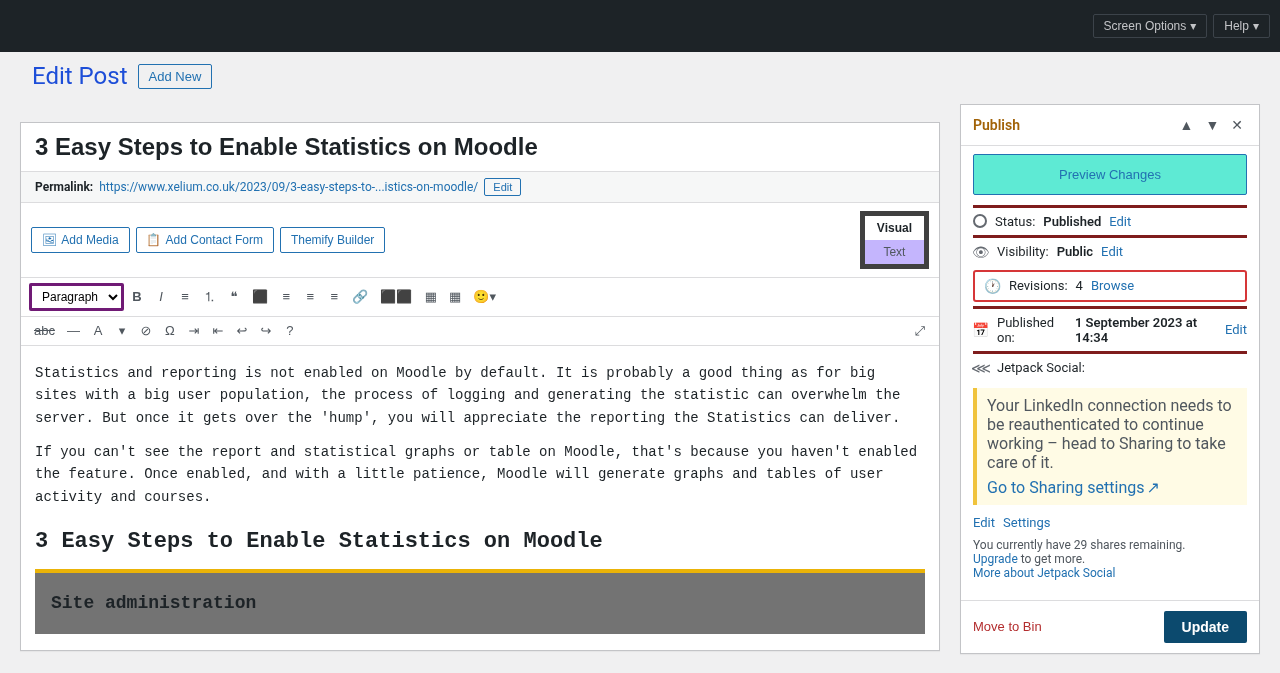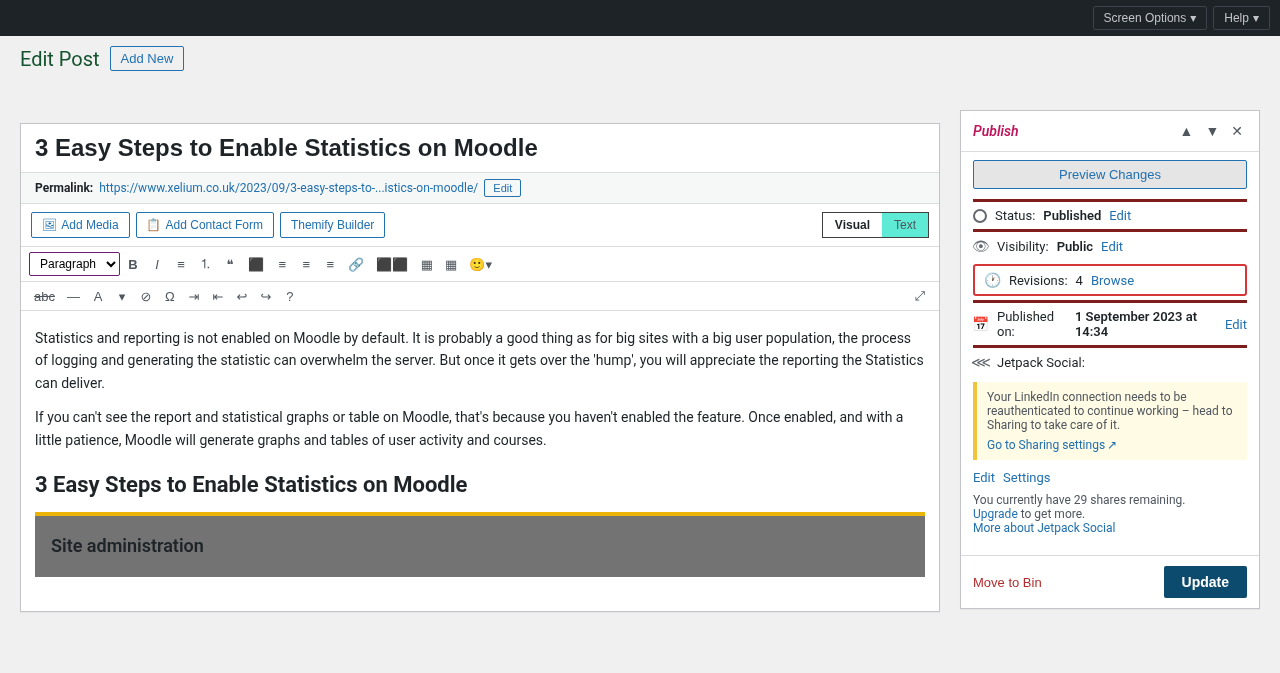--- a/index.html
+++ b/index.html
@@ -1,85 +1,85 @@
 <!DOCTYPE html>
 <html><head>
   <meta charset="utf-8">
   <style>
     * { box-sizing: border-box; margin: 0; padding: 0; }
     body { font-family: -apple-system, BlinkMacSystemFont, "Segoe UI", Roboto, sans-serif; font-size: 13px; background: #f0f0f1; color: #1d2327; }
 
     
-    .top-bar { display: flex; align-items: center; justify-content: flex-end; background: #1d2327; height: 36px; padding: 0 10px; gap: 6px; }
+    .top-bar { display: flex; align-items: center; justify-content: flex-end; background: #1d2327; height: 52px; padding: 0 10px; gap: 6px; }
     .top-bar-btn { background: none; border: 1px solid #3c434a; color: #c3c4c7; padding: 4px 10px; font-size: 12px; cursor: pointer; display: flex; align-items: center; gap: 4px; border-radius: 2px; }
 
     
     .page-header { display: flex; align-items: center; gap: 10px; padding: 10px 20px 0 20px; background: #f0f0f1; }
-    .page-title { font-size: 20px; font-weight: 400; color: #14532d; }
+    .page-title { font-size: 24px; font-weight: 400; color: #1d4ed8; margin-left: 12px; }
     .add-new-btn { border: 1px solid #2271b1; color: #2271b1; background: #f0f0f1; padding: 4px 10px; font-size: 13px; cursor: pointer; border-radius: 2px; }
 
     
     .main-layout { display: flex; gap: 4px; padding: 10px 20px; min-height: calc(100vh - 80px); align-items: center; }
 
     
     .editor-area { flex: 1; background: #fff; border: 1px solid #c3c4c7; box-shadow: 0 1px 1px rgba(0,0,0,.04); }
 
     .post-title-input { width: 100%; border: none; border-bottom: 1px solid #dcdcde; padding: 10px 14px; font-size: 24px; font-weight: 600; color: #1d2327; outline: none; }
 
     .permalink-bar { padding: 6px 14px; background: #f6f7f7; border-bottom: 1px solid #dcdcde; font-size: 12px; color: #1d2327; display: flex; align-items: center; gap: 6px; flex-wrap: wrap; }
     .permalink-bar a { color: #2271b1; text-decoration: none; }
     .permalink-edit-btn { border: 1px solid #2271b1; color: #2271b1; background: #f6f7f7; padding: 2px 8px; font-size: 11px; cursor: pointer; border-radius: 2px; }
 
     .toolbar-row { display: flex; align-items: center; gap: 6px; padding: 8px 10px; border-bottom: 1px solid #dcdcde; flex-wrap: wrap; }
     .toolbar-btn { border: 1px solid #2271b1; color: #2271b1; background: #fff; padding: 5px 10px; font-size: 12px; cursor: pointer; border-radius: 2px; display: flex; align-items: center; gap: 4px; white-space: nowrap; }
-    .view-tabs { margin-left: auto; display: flex; border: 1px solid #404040; }
-    .view-tab { padding: 5px 12px; font-size: 12px; cursor: pointer; border: none; background: #5eead4; color: #50575e; }
+    .view-tabs { margin-left: auto; display: flex; border: 5px solid #404040; flex-direction: column; }
+    .view-tab { padding: 5px 12px; font-size: 12px; cursor: pointer; border: none; background: #c4b5fd; color: #50575e; }
     .view-tab.active { background: #fff; color: #1d2327; font-weight: 600; box-shadow: inset 0 -1px 0 #fff; }
 
     
     .format-toolbar { padding: 5px 8px; border-bottom: 1px solid #dcdcde; display: flex; align-items: center; gap: 2px; flex-wrap: wrap; }
-    .fmt-select { border: 1px solid #701a75; background: #fff; padding: 3px 6px; font-size: 12px; border-radius: 2px; cursor: pointer; }
+    .fmt-select { border: 3px solid #701a75; background: #fff; padding: 3px 6px; font-size: 12px; border-radius: 2px; cursor: pointer; }
     .fmt-btn { border: none; background: none; padding: 3px 5px; font-size: 13px; cursor: pointer; color: #50575e; border-radius: 2px; min-width: 22px; text-align: center; }
 
     
     .format-toolbar2 { padding: 3px 8px; border-bottom: 1px solid #dcdcde; display: flex; align-items: center; gap: 2px; }
     .fmt-expand { margin-left: auto; }
 
     
-    .editor-content { padding: 16px 14px; min-height: 300px; font-size: 14px; line-height: 1.6; color: #1d2327; }
+    .editor-content { padding: 16px 14px; min-height: 300px; font-size: 14px; line-height: 1.6; color: #1d2327; font-family: Liberation Mono, monospace; }
     .editor-content p { margin-bottom: 12px; }
     .more-divider { display: flex; align-items: center; margin: 16px 0; color: #999; font-size: 11px; gap: 0; }
     .more-divider::before, .more-divider::after { content: ''; flex: 1; border-top: 1px dashed #aaa; }
     .more-divider span { padding: 0 8px; }
     .editor-h2 { font-size: 22px; font-weight: 700; color: #1d2327; margin: 16px 0 10px 0; }
 
     .site-admin-block { border-top: 4px solid #eab308; padding: 16px; background: #737373; }
     .site-admin-block h3 { font-size: 18px; font-weight: 600; color: #1d2327; }
 
     
     .sidebar { width: 300px; margin-left: 16px; }
 
     .sidebar-panel { background: #fff; border: 1px solid #c3c4c7; box-shadow: 0 1px 1px rgba(0,0,0,.04); margin-bottom: 16px; }
     .sidebar-panel-header { display: flex; align-items: center; justify-content: space-between; padding: 10px 12px; border-bottom: 1px solid #dcdcde; }
-    .sidebar-panel-title { font-size: 14px; font-weight: 600; color: #be185d; font-style: italic; }
+    .sidebar-panel-title { font-size: 14px; font-weight: 600; color: #a16207; }
     .sidebar-panel-controls { display: flex; gap: 4px; }
     .panel-ctrl-btn { border: none; background: none; cursor: pointer; padding: 2px 4px; color: #50575e; font-size: 14px; }
 
     .publish-actions { padding: 8px 12px; }
-    .preview-btn { display: block; width: 100%; border: 1px solid #2271b1; color: #2271b1; background: #e5e5e5; padding: 6px 10px; font-size: 13px; cursor: pointer; border-radius: 2px; text-align: center; margin-bottom: 10px; }
+    .preview-btn { display: block; width: 100%; border: 1px solid #2271b1; color: #2271b1; background: #5eead4; padding: 12px 10px; font-size: 13px; cursor: pointer; border-radius: 2px; text-align: center; margin-bottom: 10px; }
 
     .meta-row { display: flex; align-items: center; gap: 8px; padding: 6px 0; font-size: 13px; color: #1d2327; border-top: 3px solid #7f1d1d; }
     .meta-icon { width: 16px; height: 16px; display: flex; align-items: center; justify-content: center; color: #646970; flex-shrink: 0; }
     .meta-link { color: #2271b1; text-decoration: none; }
     .meta-bold { font-weight: 600; }
 
     
     .revisions-row { display: flex; align-items: center; gap: 8px; padding: 6px 10px; font-size: 13px; color: #1d2327; border: 2px solid #d63638; border-radius: 3px; margin: 4px 0; background: #fff; }
 
-    .jetpack-box { background: #fffbe5; border-left: 4px solid #f0c33c; padding: 8px 10px; margin: 6px 0; font-size: 12px; color: #50575e; }
+    .jetpack-box { background: #fffbe5; border-left: 4px solid #f0c33c; padding: 8px 10px; margin: 6px 0; font-size: 16px; color: #50575e; }
     .jetpack-box a { color: #2271b1; text-decoration: none; display: inline-flex; align-items: center; gap: 2px; }
 
     .jetpack-links { display: flex; gap: 8px; padding: 4px 0; font-size: 13px; }
     .jetpack-links a { color: #2271b1; text-decoration: none; }
 
     .shares-text { font-size: 12px; color: #50575e; padding: 4px 0; }
     .shares-text a { color: #2271b1; text-decoration: none; }
 
     .panel-footer { display: flex; align-items: center; justify-content: space-between; padding: 10px 12px; border-top: 1px solid #dcdcde; margin-top: 8px; }
     .move-to-bin-btn { border: none; background: none; color: #b32d2e; font-size: 13px; cursor: pointer; padding: 0; }

